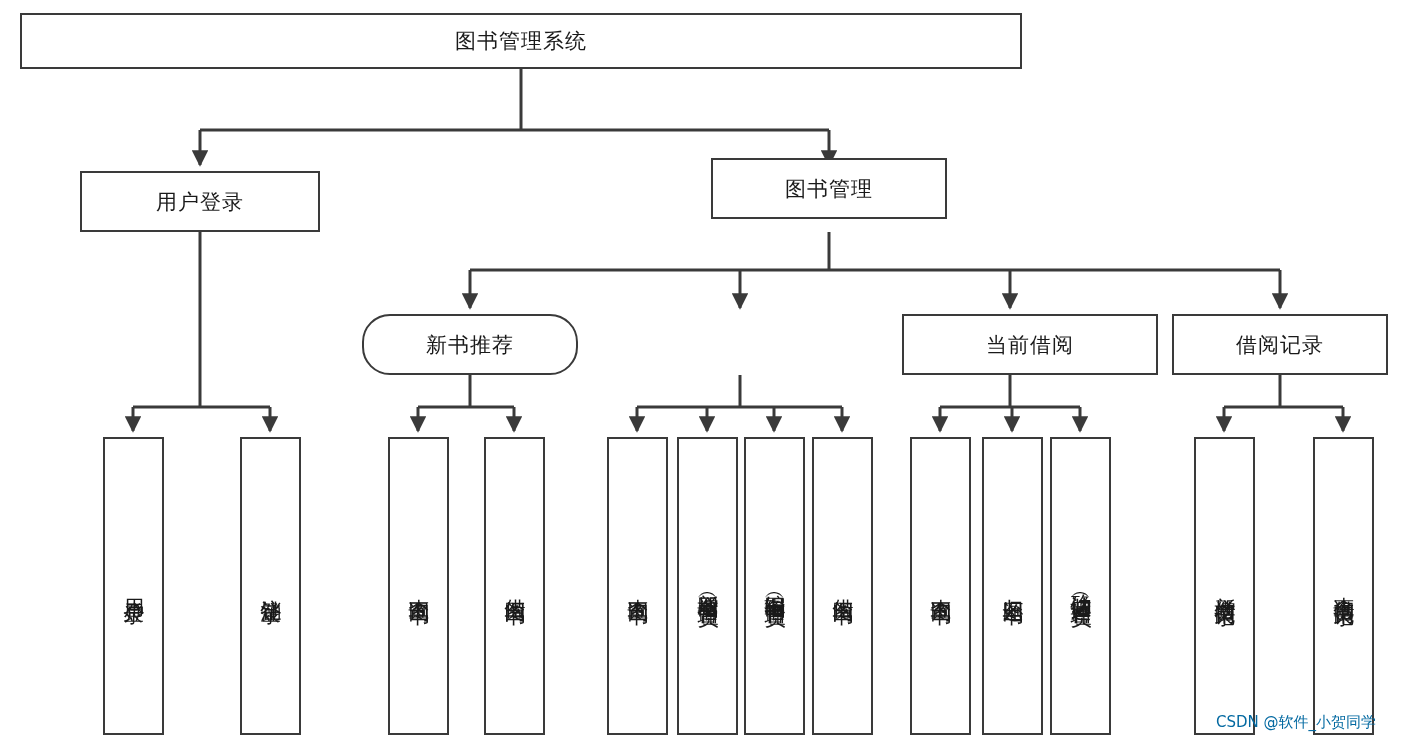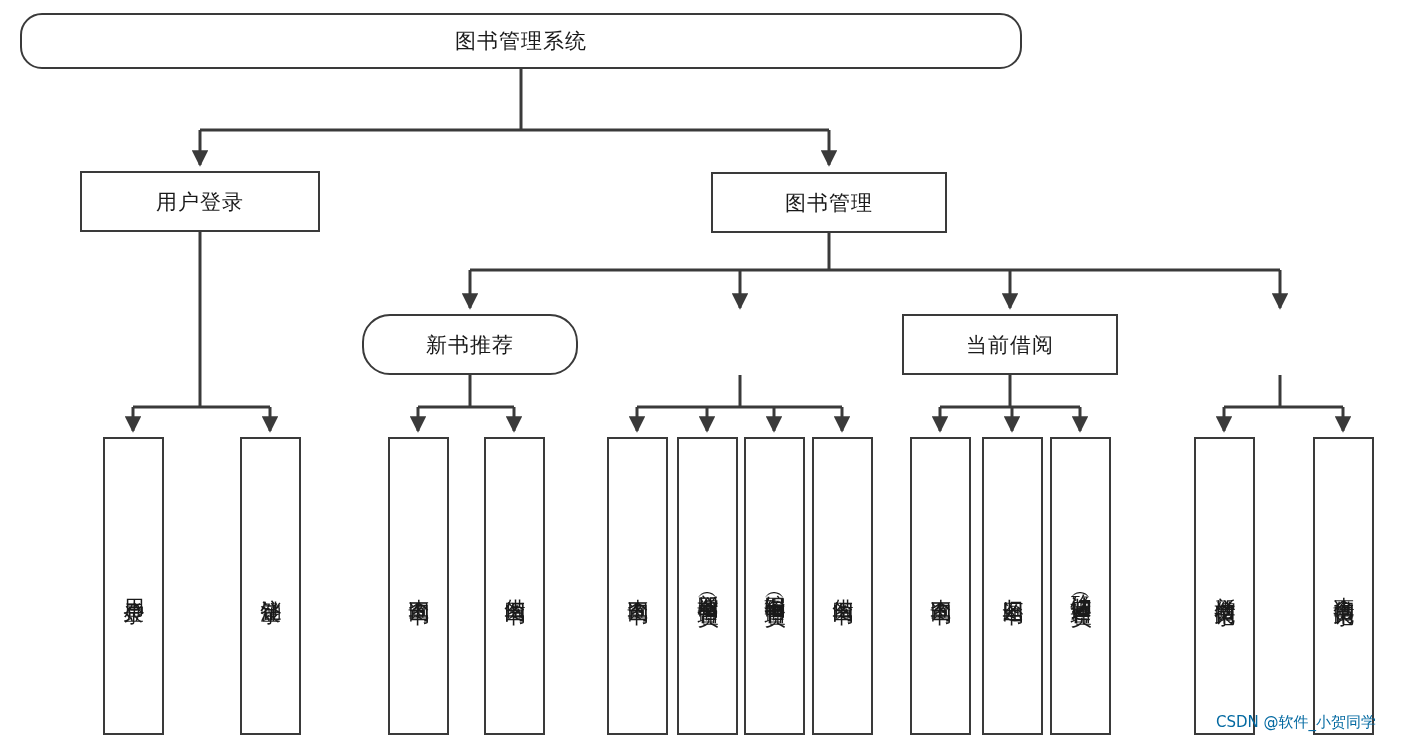--- a/index.html
+++ b/index.html
@@ -132,36 +132,39 @@
     </g>
 
     <g stroke="#3a3a3a" stroke-width="3" fill="none">
       <path d="M 1280 375 L 1280 407"></path>
       <path d="M 1224 407 L 1343 407"></path>
       <path d="M 1224 407 L 1224 431" marker-end="url(#arrow)"></path>
       <path d="M 1343 407 L 1343 431" marker-end="url(#arrow)"></path>
     </g>
   </svg>
 
-  <div class="node horiz" style="left:20px; top:13px; width:1002px; height:56px;border-radius:22px;">
+  <div class="node horiz" style="left:20px; top:13px; width:1002px; height:56px;">
     <span class="label">图书管理系统</span>
   </div>
 
   <div class="node horiz" style="left:80px; top:171px; width:240px; height:61px;">
     <span class="label">用户登录</span>
   </div>
-  <div class="node horiz" style="left:711px; top:172px; width:236px; height:61px;">
+  <div class="node horiz" style="left:711px; top:158px; width:236px; height:61px;">
     <span class="label">图书管理</span>
   </div>
 
   <div class="node horiz" style="left:362px; top:314px; width:216px; height:61px;border-radius:28px;">
     <span class="label">新书推荐</span>
   </div>
-  <div class="node horiz" style="left:902px; top:314px; width:216px; height:61px;">
+  <div class="node horiz" style="left:902px; top:314px; width:256px; height:61px;">
     <span class="label">当前借阅</span>
+  </div>
+  <div class="node horiz" style="left:1172px; top:314px; width:216px; height:61px;">
+    <span class="label">借阅记录</span>
   </div>
 
   <div class="node vert" style="left:103px; top:437px; width:61px; height:298px;">
     <span class="label">用户登录</span>
   </div>
   <div class="node vert" style="left:240px; top:437px; width:61px; height:298px;">
     <span class="label">注销登录</span>
   </div>
 
   <div class="node vert" style="left:388px; top:437px; width:61px; height:298px;">

